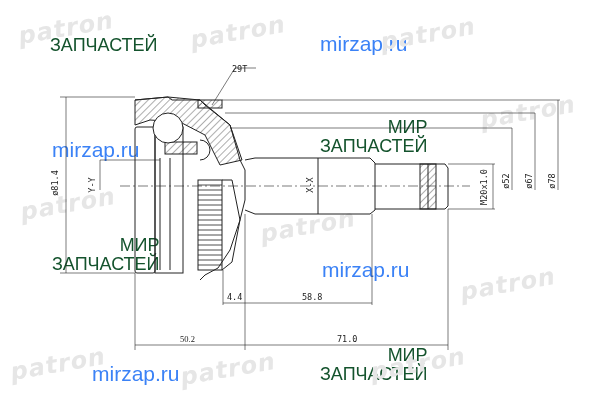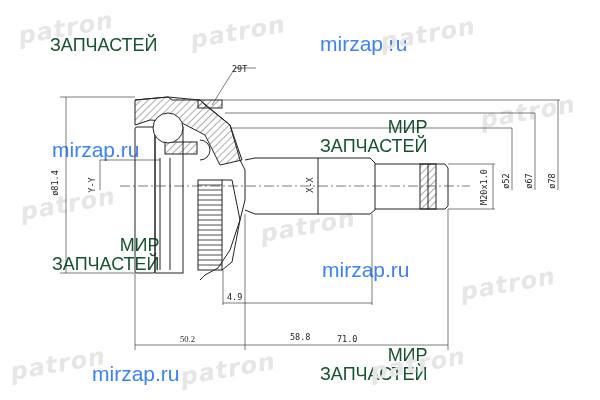--- a/index.html
+++ b/index.html
@@ -117,16 +117,16 @@
 </svg>
 
 <div class="dimtxt" style="left:232px;top:64px;">29T</div>
 <div class="dimtxt vtxt" style="left:42px;top:178px;">ø81.4</div>
 <div class="dimtxt vtxt" style="left:84px;top:180px;">Y-Y</div>
 <div class="dimtxt vtxt" style="left:302px;top:180px;">X-X</div>
 <div class="dimtxt vtxt" style="left:466px;top:182px;">M20x1.0</div>
 <div class="dimtxt vtxt" style="left:498px;top:176px;">ø52</div>
 <div class="dimtxt vtxt" style="left:521px;top:176px;">ø67</div>
 <div class="dimtxt vtxt" style="left:544px;top:176px;">ø78</div>
-<div class="dimtxt" style="left:227px;top:292px;">4.9</div>
-<div class="dimtxt" style="left:290px;top:292px;margin-top:40px;">58.8</div>
+<div class="dimtxt" style="left:227px;top:292px;">4.4</div>
+<div class="dimtxt" style="left:302px;top:292px;">58.8</div>
 <div class="dimtxt" style="left:180px;top:334px;font-family:Liberation Serif, serif;">50.2</div>
 <div class="dimtxt" style="left:337px;top:334px;">71.0</div>
 
 </body></html>

